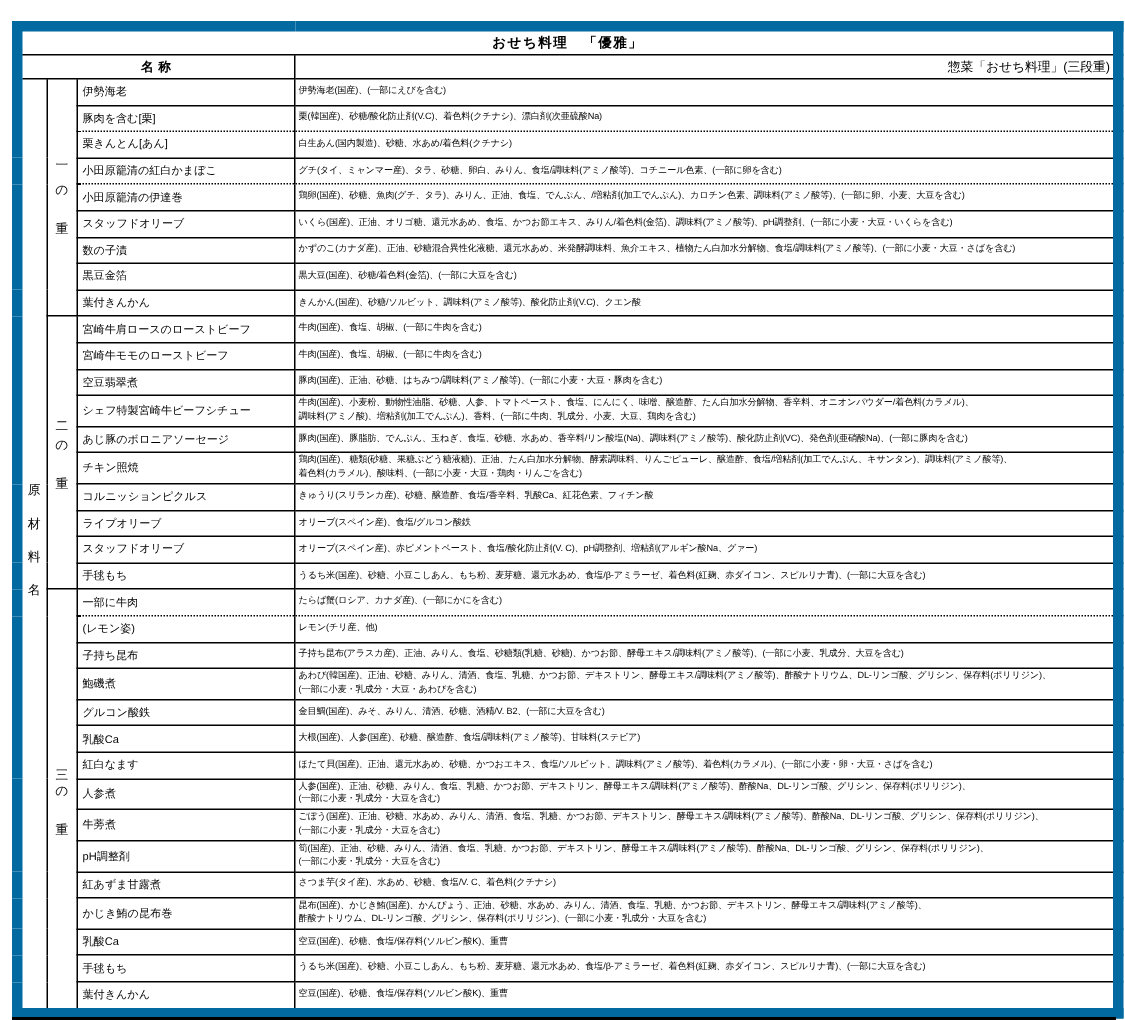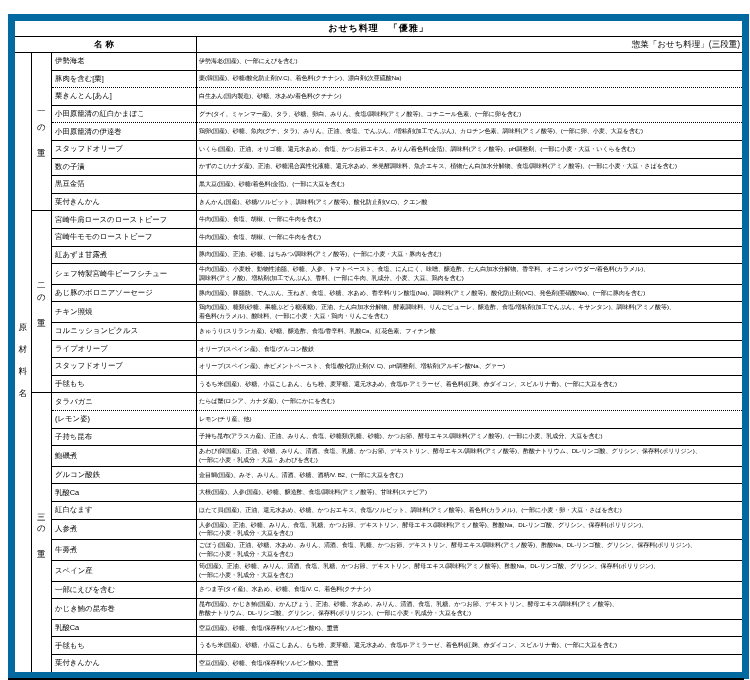--- a/index.html
+++ b/index.html
@@ -91,21 +91,21 @@
         <tr>
           <td class="vert" rowspan="10"><span class="vtext">二の重</span></td>
           <td class="nc">宮崎牛肩ロースのローストビーフ</td>
           <td class="ic">牛肉(国産)、食塩、胡椒、(一部に牛肉を含む)</td>
         </tr>
         <tr>
           <td class="nc">宮崎牛モモのローストビーフ</td>
           <td class="ic">牛肉(国産)、食塩、胡椒、(一部に牛肉を含む)</td>
         </tr>
         <tr>
-          <td class="nc">紅あずま甘露煮</td>
+          <td class="nc">空豆翡翠煮</td>
           <td class="ic">豚肉(国産)、正油、砂糖、はちみつ/調味料(アミノ酸等)、(一部に小麦・大豆・豚肉を含む)</td>
         </tr>
         <tr>
           <td class="nc">シェフ特製宮崎牛ビーフシチュー</td>
           <td class="ic">牛肉(国産)、小麦粉、動物性油脂、砂糖、人参、トマトペースト、食塩、にんにく、味噌、醸造酢、たん白加水分解物、香辛料、オニオンパウダー/着色料(カラメル)、
 調味料(アミノ酸)、増粘剤(加工でんぷん)、香料、(一部に牛肉、乳成分、小麦、大豆、鶏肉を含む)</td>
         </tr>
         <tr>
           <td class="nc">あじ豚のボロニアソーセージ</td>
           <td class="ic">豚肉(国産)、豚脂肪、でんぷん、玉ねぎ、食塩、砂糖、水あめ、香辛料/リン酸塩(Na)、調味料(アミノ酸等)、酸化防止剤(VC)、発色剤(亜硝酸Na)、(一部に豚肉を含む)</td>
@@ -126,21 +126,21 @@
         <tr>
           <td class="nc">スタッフドオリーブ</td>
           <td class="ic">オリーブ(スペイン産)、赤ピメントペースト、食塩/酸化防止剤(V. C)、pH調整剤、増粘剤(アルギン酸Na、グァー)</td>
         </tr>
         <tr>
           <td class="nc">手毬もち</td>
           <td class="ic">うるち米(国産)、砂糖、小豆こしあん、もち粉、麦芽糖、還元水あめ、食塩/β-アミラーゼ、着色料(紅麹、赤ダイコン、スピルリナ青)、(一部に大豆を含む)</td>
         </tr>
         <tr class="dot-b">
           <td class="vert" rowspan="15"><span class="vtext">三の重</span></td>
-          <td class="nc">タラバガニ</td>
+          <td class="nc">一部に牛肉</td>
           <td class="ic">たらば蟹(ロシア、カナダ産)、(一部にかにを含む)</td>
         </tr>
         <tr>
           <td class="nc">(レモン姿)</td>
           <td class="ic">レモン(チリ産、他)</td>
         </tr>
         <tr>
           <td class="nc">子持ち昆布</td>
           <td class="ic">子持ち昆布(アラスカ産)、正油、みりん、食塩、砂糖類(乳糖、砂糖)、かつお節、酵母エキス/調味料(アミノ酸等)、(一部に小麦、乳成分、大豆を含む)</td>
         </tr>
@@ -165,26 +165,26 @@
           <td class="nc">人参煮</td>
           <td class="ic">人参(国産)、正油、砂糖、みりん、食塩、乳糖、かつお節、デキストリン、酵母エキス/調味料(アミノ酸等)、酢酸Na、DL-リンゴ酸、グリシン、保存料(ポリリジン)、
 (一部に小麦・乳成分・大豆を含む)</td>
         </tr>
         <tr>
           <td class="nc">牛蒡煮</td>
           <td class="ic">ごぼう(国産)、正油、砂糖、水あめ、みりん、清酒、食塩、乳糖、かつお節、デキストリン、酵母エキス/調味料(アミノ酸等)、酢酸Na、DL-リンゴ酸、グリシン、保存料(ポリリジン)、
 (一部に小麦・乳成分・大豆を含む)</td>
         </tr>
         <tr>
-          <td class="nc">スペイン産</td>
+          <td class="nc">pH調整剤</td>
           <td class="ic">筍(国産)、正油、砂糖、みりん、清酒、食塩、乳糖、かつお節、デキストリン、酵母エキス/調味料(アミノ酸等)、酢酸Na、DL-リンゴ酸、グリシン、保存料(ポリリジン)、
 (一部に小麦・乳成分・大豆を含む)</td>
         </tr>
         <tr>
-          <td class="nc">一部にえびを含む</td>
+          <td class="nc">紅あずま甘露煮</td>
           <td class="ic">さつま芋(タイ産)、水あめ、砂糖、食塩/V. C、着色料(クチナシ)</td>
         </tr>
         <tr>
           <td class="nc">かじき鮪の昆布巻</td>
           <td class="ic">昆布(国産)、かじき鮪(国産)、かんぴょう、正油、砂糖、水あめ、みりん、清酒、食塩、乳糖、かつお節、デキストリン、酵母エキス/調味料(アミノ酸等)、
 酢酸ナトリウム、DL-リンゴ酸、グリシン、保存料(ポリリジン)、(一部に小麦・乳成分・大豆を含む)</td>
         </tr>
         <tr>
           <td class="nc">乳酸Ca</td>
           <td class="ic">空豆(国産)、砂糖、食塩/保存料(ソルビン酸K)、重曹</td>

